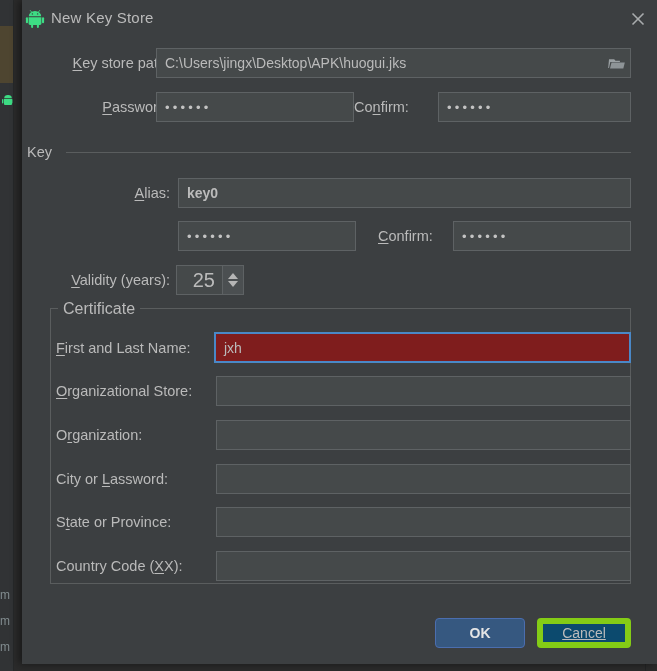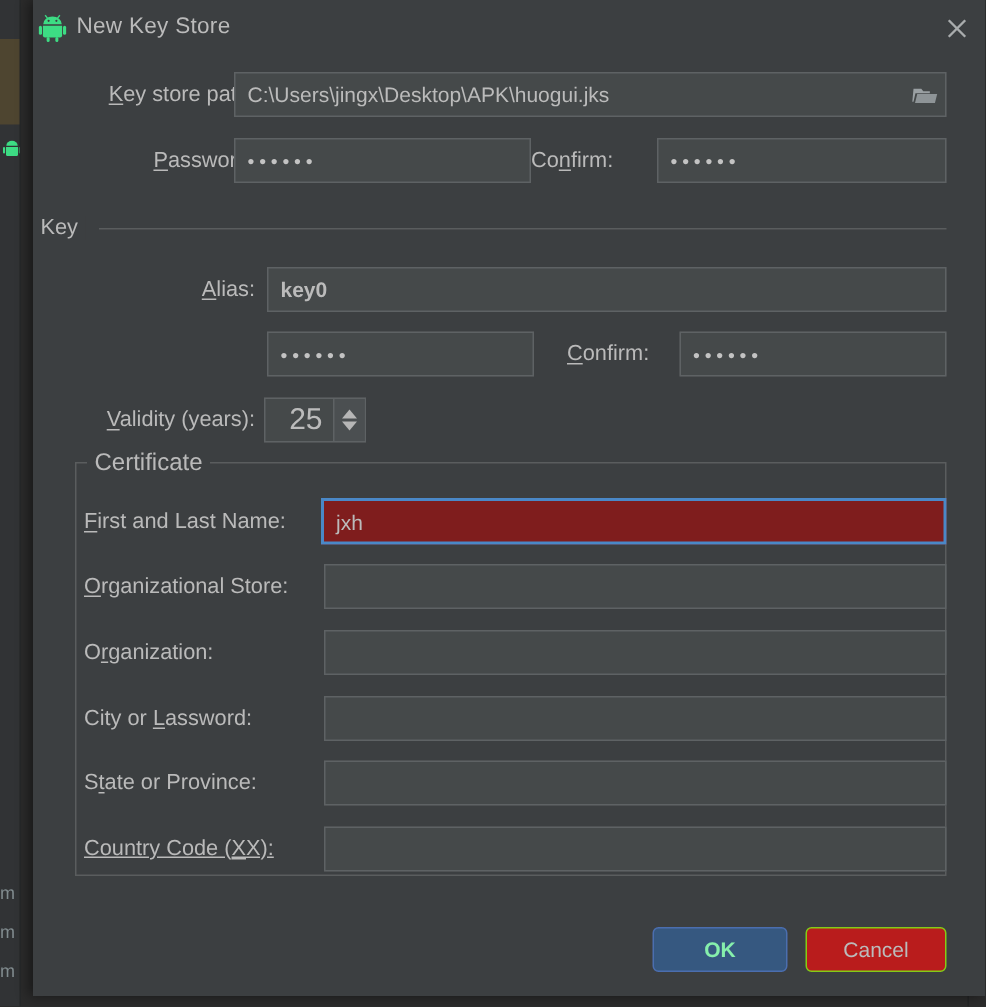--- a/index.html
+++ b/index.html
@@ -222,27 +222,28 @@
     border-radius: 4px;
     display: flex;
     align-items: center;
     justify-content: center;
     font-size: 14px;
     cursor: pointer;
   }
   .btn-ok {
     background: #365880;
     border: 1px solid #4b6eaf;
-    color: #86efac;
+    color: #e5e5e5;
     font-weight: bold;
   }
   .btn-cancel {
-    background: #b91c1c;
-    border: 1px solid #84cc16;
+    background: #0c4a6e;
+    border: 6px solid #84cc16;
     color: #bbbbbb;
+    text-decoration: underline;
   }
 </style>
 </head>
 <body>
 
 <div id="screen">
 
   <div class="bg-root">
     <div class="bg-strip-dark"></div>
     <div class="bg-olive"></div>
@@ -376,21 +377,21 @@
       <span></span>
     </div>
 
     <div class="lbl" style="left:34px; top:514px;">
       <span>S</span><span class="mn">t</span><span>ate or Province:</span>
     </div>
     <div class="field empty" style="left:194px; top:507px; width:415px; height:30px;">
       <span></span>
     </div>
 
-    <div class="lbl" style="left:34px; top:558px;text-decoration:underline;">
+    <div class="lbl" style="left:34px; top:558px;">
       <span>Country Code (</span><span class="mn">X</span><span>X):</span>
     </div>
     <div class="field empty" style="left:194px; top:551px; width:415px; height:30px;">
       <span></span>
     </div>
 
     <div class="btn btn-ok" style="left:413px; top:618px; width:90px;">OK</div>
     <div class="btn btn-cancel" style="left:515px; top:618px; width:94px;">Cancel</div>
 
   </div>

